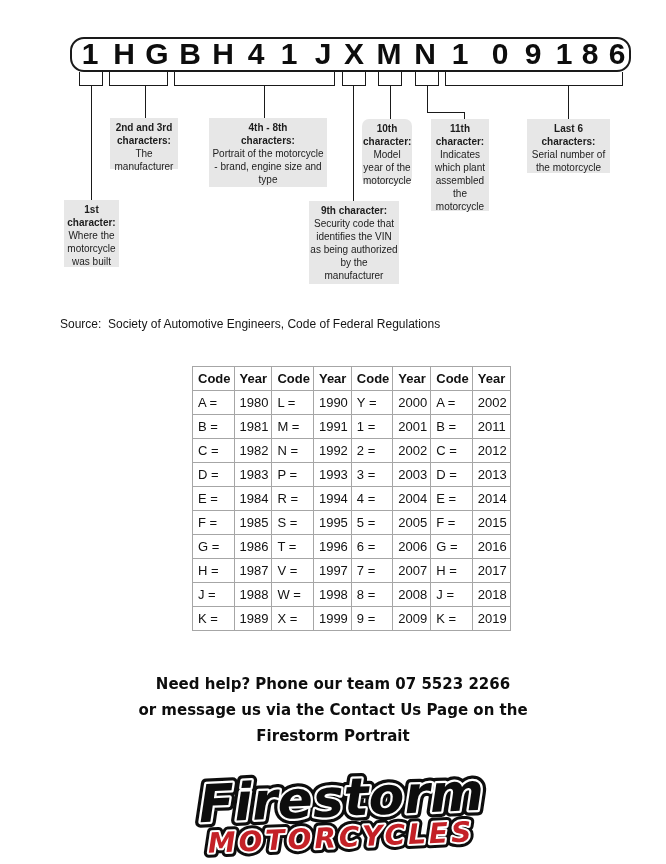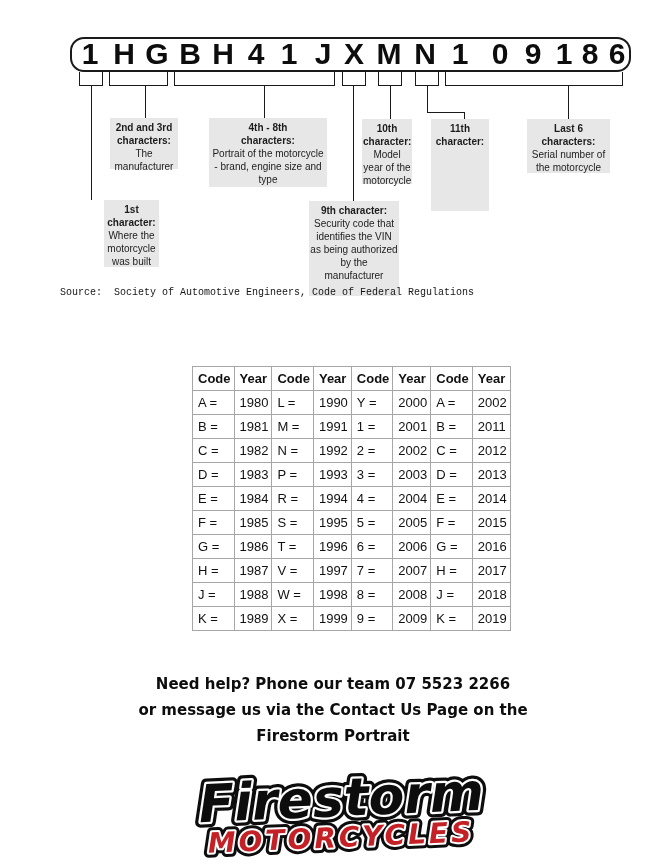--- a/index.html
+++ b/index.html
@@ -17,21 +17,21 @@
            border-right:1px solid #1a1a1a;border-bottom:1px solid #1a1a1a;box-sizing:border-box;}
   .vl{position:absolute;width:1px;background:#1a1a1a;}
   .hl{position:absolute;height:1px;background:#1a1a1a;}
 
   
   .callout{position:absolute;background:#e7e7e7;box-sizing:border-box;text-align:center;
            font-size:10px;line-height:13px;color:#1c1c1c;padding:3px 1px;}
   .co-title{font-weight:bold;white-space:pre-line;}
   .co-body{font-weight:normal;text-align:center;}
 
-  .source{position:absolute;left:60px;top:287px;font-size:10px;color:#151515;white-space:pre;font-family:Liberation Mono, monospace;}
+  .source{position:absolute;left:60px;top:317px;font-size:12px;color:#151515;white-space:pre;}
 
   
   .tablewrap{position:absolute;left:192px;top:366px;}
   table.codes{border-collapse:collapse;background:#fff;}
   table.codes th,table.codes td{border:1px solid #a6a6a6;font-size:13px;height:23px;
       padding:0 3px 0 5px;text-align:left;white-space:nowrap;color:#111;font-weight:normal;}
   table.codes th{font-weight:bold;}
 
   
   .help{position:absolute;left:0;top:671px;width:666px;text-align:center;
@@ -85,47 +85,48 @@
   <div class="vl" style="left:91px;top:86px;height:114px;"></div>
   <div class="vl" style="left:145px;top:86px;height:32px;"></div>
   <div class="vl" style="left:264px;top:86px;height:32px;"></div>
   <div class="vl" style="left:353px;top:86px;height:115px;"></div>
   <div class="vl" style="left:390px;top:86px;height:33px;"></div>
   <div class="vl" style="left:427px;top:86px;height:26px;"></div>
   <div class="hl" style="left:427px;top:112px;width:38px;"></div>
   <div class="vl" style="left:464px;top:112px;height:7px;"></div>
   <div class="vl" style="left:568px;top:86px;height:33px;"></div>
 
-  <div class="callout" style="left:64px;top:200px;width:55px;height:67px;margin-left:40px;">
+  <div class="callout" style="left:64px;top:200px;width:55px;height:67px;">
     <div class="co-title">1st
 character:</div>
     <div class="co-body">Where the motorcycle was built</div>
   </div>
   <div class="callout" style="left:110px;top:118px;width:68px;height:51px;">
     <div class="co-title">2nd and 3rd
 characters:</div>
     <div class="co-body">The manufacturer</div>
   </div>
   <div class="callout" style="left:209px;top:118px;width:118px;height:69px;">
     <div class="co-title">4th - 8th
 characters:</div>
     <div class="co-body">Portrait of the motorcycle - brand, engine size and type</div>
   </div>
-  <div class="callout" style="left:309px;top:201px;width:90px;height:95px;">
+  <div class="callout" style="left:309px;top:201px;width:90px;height:83px;">
     <div class="co-title">9th character:</div>
     <div class="co-body">Security code that identifies the VIN as being authorized by the manufacturer</div>
   </div>
-  <div class="callout" style="left:362px;top:119px;width:50px;height:65px;">
+  <div class="callout" style="left:362px;top:119px;width:50px;height:65px;border-radius:7px;">
     <div class="co-title">10th
 character:</div>
     <div class="co-body">Model year of the motorcycle</div>
   </div>
   <div class="callout" style="left:431px;top:119px;width:58px;height:92px;">
     <div class="co-title">11th
 character:</div>
+    <div class="co-body">Indicates which plant assembled the motorcycle</div>
   </div>
   <div class="callout" style="left:527px;top:119px;width:83px;height:54px;">
     <div class="co-title">Last 6
 characters:</div>
     <div class="co-body">Serial number of the motorcycle</div>
   </div>
 
   <div class="source">Source:  Society of Automotive Engineers, Code of Federal Regulations</div>
 
   <div class="tablewrap">

